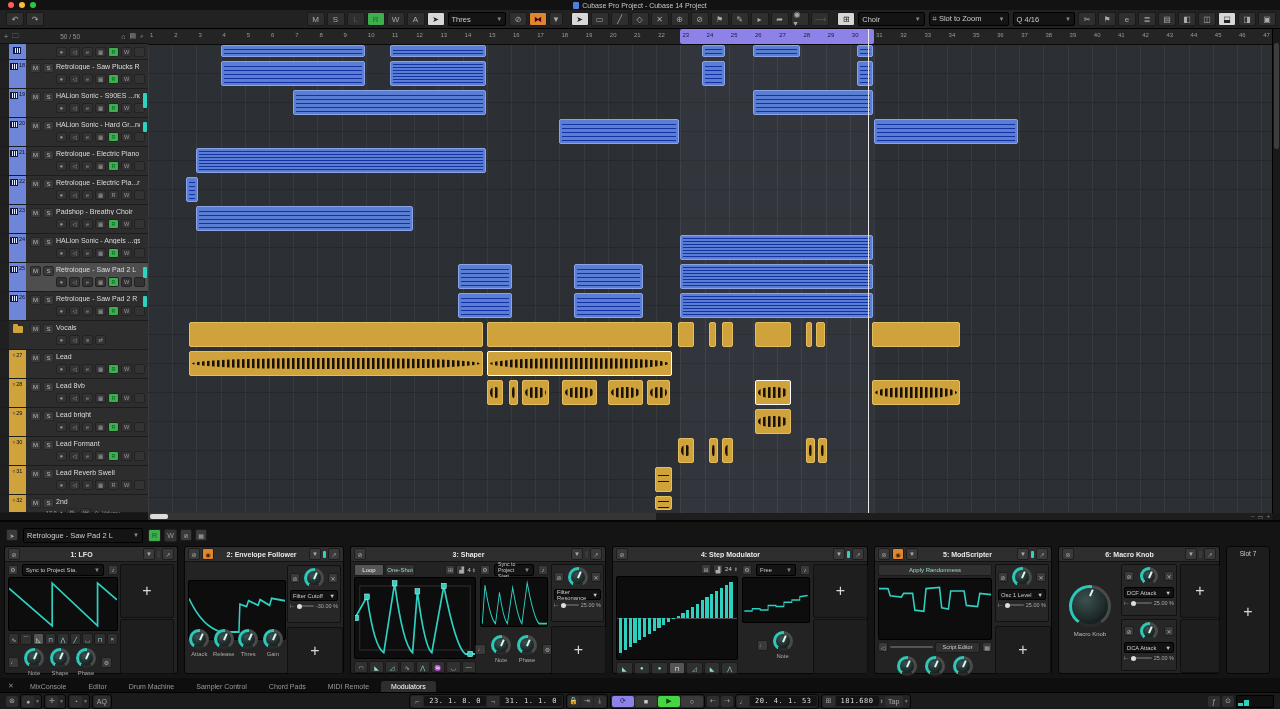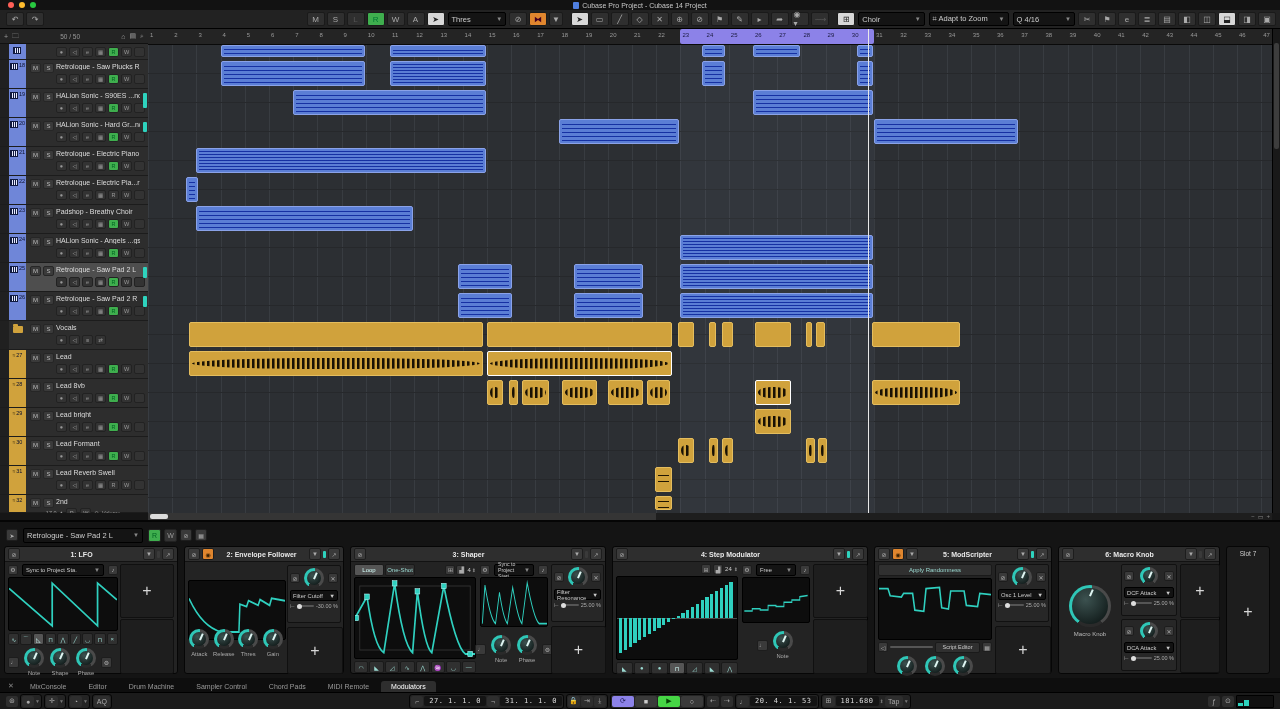--- a/index.html
+++ b/index.html
@@ -194,21 +194,21 @@
     <span class="tbtn">➦</span>
     <span class="tbtn">◉ ▾</span>
     <span class="tbtn dim">⟿</span>
     <span class="sep"></span>
     <span class="tbtn lit">⊞</span>
     <span class="dd" style="width:60px">
         <span>Choir</span>
         <span class="caret">▼</span>
       </span>
     <span class="dd" style="width:74px">
-        <span>⌗ <span>Adapt to Zoom</span></span>
+        <span>⌗ <span>Slot to Zoom</span></span>
         <span class="caret">▼</span>
       </span>
     <span class="dd" style="width:56px">
         <span><span>Q</span> <span>4/16</span></span>
         <span class="caret">▼</span>
       </span>
     <span class="tbtn">✂</span>
     <span class="tbtn">⚑</span>
     <span class="tbtn">e</span>
     <span class="tbtn">≣</span>
@@ -1157,21 +1157,21 @@
     <span class="tgroup">
         <span class="tbicon">◔</span>
         <span style="font-size:5px;color:#777">▼</span>
       </span>
     <span class="tgroup">
         <span class="tbicon" style="min-width:16px">AQ</span>
       </span>
     <span class="spacer"></span>
     <span class="tgroup">
       <span class="tbicon">⌐</span>
-      <span class="numdisp">27. 1. 1.  0</span>
+      <span class="numdisp">23. 1. 8.  0</span>
       <span class="tbicon">¬</span>
       <span class="numdisp">31. 1. 1.  0</span>
     </span>
     <span class="tgroup">
       <span class="tbicon">🔒</span>
       <span class="tbicon">⇥</span>
       <span class="tbicon">⤓</span>
     </span>
     <span class="tgroup">
       <span class="trbtn purple">⟳</span>

